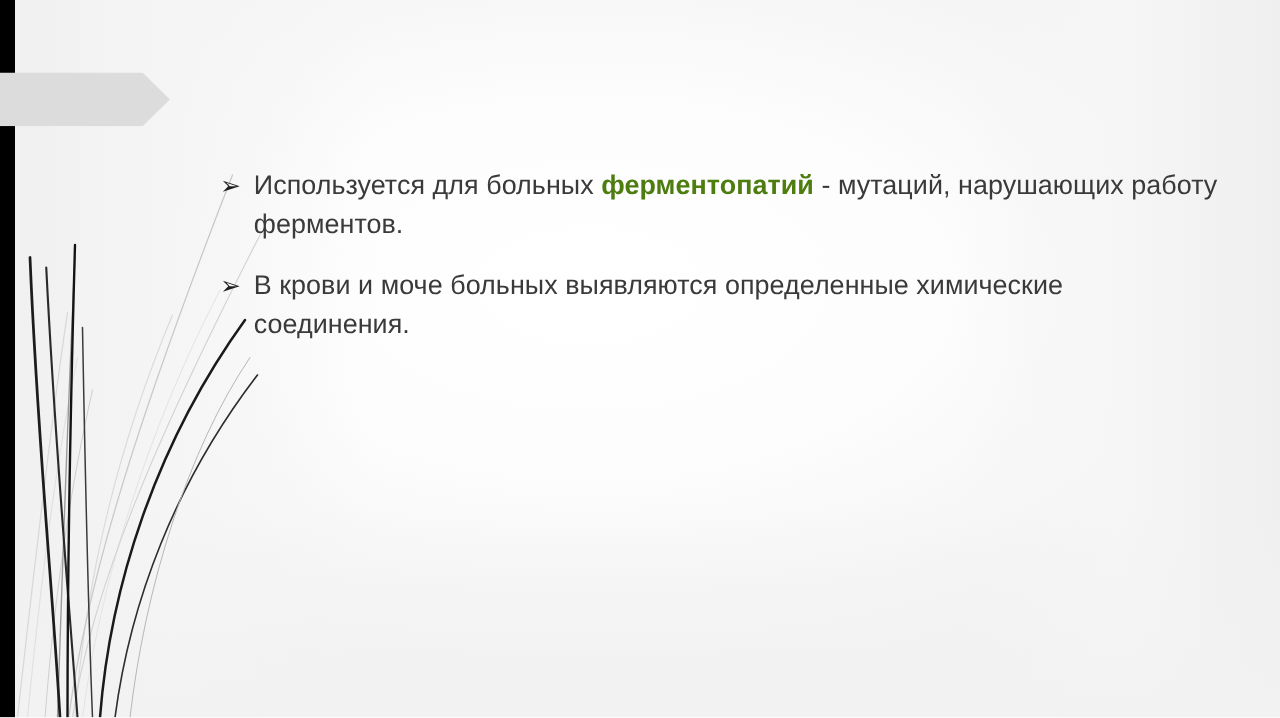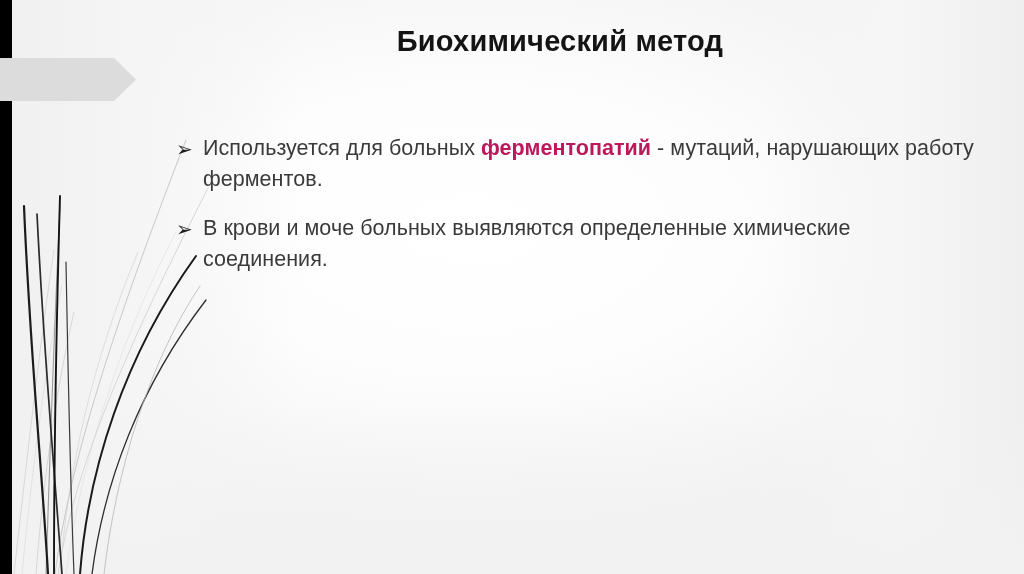--- a/index.html
+++ b/index.html
@@ -130,21 +130,21 @@
   }
   .bullet-text {
     display: block;
     padding-left: 27px;
     font-size: 21.5px;
     line-height: 31px;
     color: #3a3a3a;
     letter-spacing: 0.05px;
   }
   .bullet-text b {
-    color: #be185d;
+    color: #4d7c0f;
     font-weight: bold;
   }
 </style>
 </head>
 <body>
 
 <div id="slide">
 
   <div class="bg-base"></div>
   <div class="bg-vignette"></div>
@@ -175,21 +175,20 @@
       <path d="M 104,574 C 116,470 150,360 200,286" stroke="#b6b6b6" stroke-width="0.8"></path>
     </g>
   </svg>
 
   <div class="left-bar"></div>
 
   <svg class="banner" viewBox="0 0 136 43" preserveAspectRatio="none">
     <polygon points="0,0 114,0 136,21.5 114,43 0,43" fill="#dcdcdc"></polygon>
   </svg>
 
-  <div class="title">Биохимический метод</div>
 
   <div class="body">
 
     <div class="bullet-row">
       <span class="bullet-marker">➢</span>
       <span class="bullet-text">
         <span>Используется для больных </span><b>ферментопатий</b><span> -  мутаций, нарушающих работу ферментов.</span>
       </span>
     </div>
 

